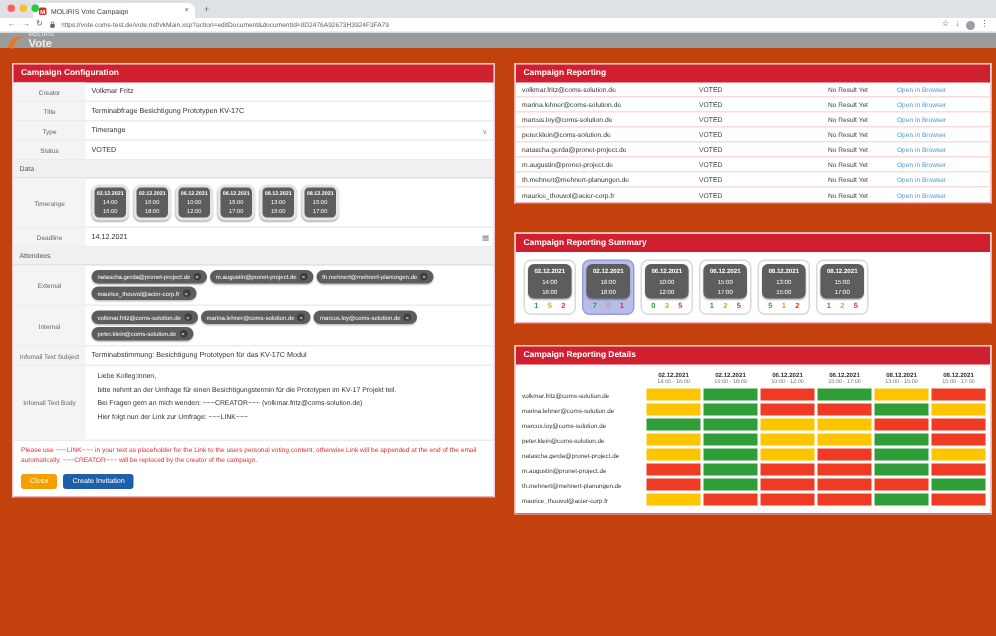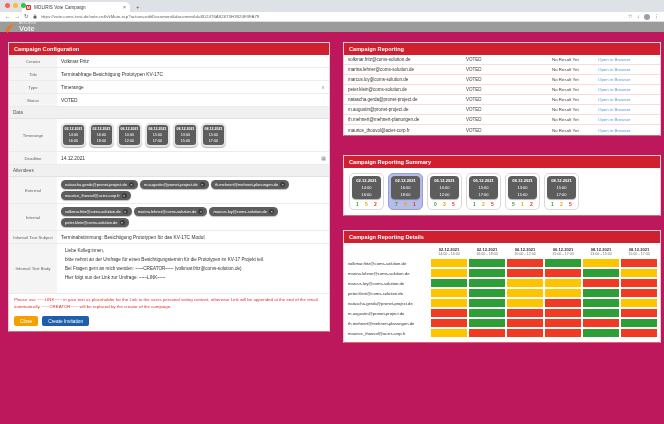--- a/index.html
+++ b/index.html
@@ -1,18 +1,18 @@
 <!DOCTYPE html>
 <html><head>
 <meta charset="utf-8">
 <style>
   * { margin:0; padding:0; box-sizing:border-box; }
   html,body { width:664px; height:424px; overflow:hidden; background:#fff;
               font-family:"Liberation Sans", sans-serif; }
-  .screen { position:relative; width:664px; height:424px; background:#be185d; }
+  .screen { position:relative; width:664px; height:424px; background:#c2410c; }
 
   
   .tabstrip { height:12px; background:#dee1e6; display:flex; align-items:flex-end; position:relative; }
   .traffic { position:absolute; left:5px; top:3px; display:flex; gap:3px; }
   .tl { width:5px; height:5px; border-radius:50%; }
   .tab { margin-left:22px; width:108px; height:10px; background:#fff; border-radius:5px 5px 0 0;
          display:flex; align-items:center; gap:3px; padding:0 4px; }
   .favicon { width:5px; height:5px; background:#d93025; color:#fff; font-size:4px; line-height:5px;
              text-align:center; border-radius:1px; font-weight:bold; flex:none; }
   .tab-title { font-size:4.6px; color:#3c4043; white-space:nowrap; overflow:hidden; flex:1; }

